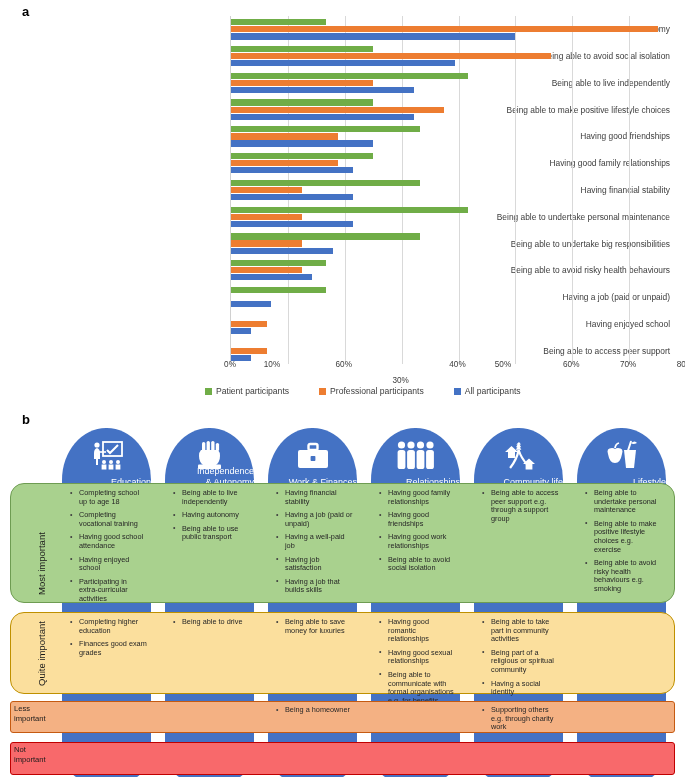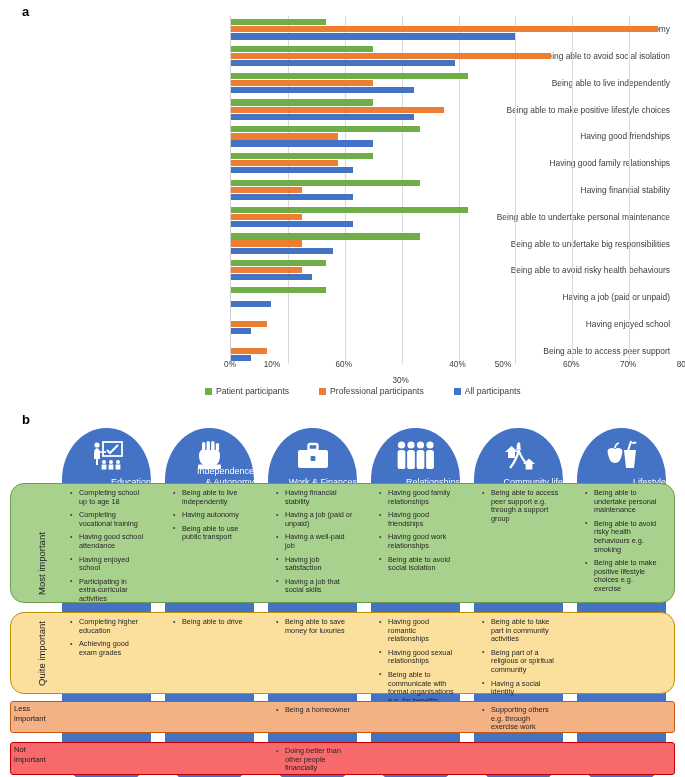--- a/index.html
+++ b/index.html
@@ -274,49 +274,49 @@
           <li>Having autonomy</li>
           <li>Being able to use public transport</li>
         </ul>
       </div>
       <div class="cell" style="left: 276px; top: 84px; width: 77px;">
         <ul>
           <li>Having financial stability</li>
           <li>Having a job (paid or unpaid)</li>
           <li>Having a well-paid job</li>
           <li>Having job satisfaction</li>
-          <li>Having a job that social skills</li>
+          <li>Having a job that builds skills</li>
         </ul>
       </div>
       <div class="cell" style="left: 379px; top: 84px; width: 77px;">
         <ul>
           <li>Having good family relationships</li>
           <li>Having good friendships</li>
           <li>Having good work relationships</li>
           <li>Being able to avoid social isolation</li>
         </ul>
       </div>
       <div class="cell" style="left: 482px; top: 84px; width: 77px;">
         <ul>
           <li>Being able to access peer support e.g. through a support group</li>
         </ul>
       </div>
       <div class="cell" style="left: 585px; top: 84px; width: 77px;">
         <ul>
           <li>Being able to undertake personal maintenance</li>
+          <li>Being able to make positive lifestyle choices e.g. exercise</li>
           <li>Being able to avoid risky health behaviours e.g. smoking</li>
-          <li>Being able to make positive lifestyle choices e.g. exercise</li>
         </ul>
       </div>
       <div class="band band-yellow" style="left: 10px; top: 207px; width: 665px; height: 82px;"></div>
       <div class="band-title vert" style="left: 36px; top: 281px;">Quite important</div>
       <div class="cell" style="left: 70px; top: 213px; width: 77px;">
         <ul>
           <li>Completing higher education</li>
-          <li>Achieving good exam grades</li>
+          <li>Finances good exam grades</li>
         </ul>
       </div>
       <div class="cell" style="left: 173px; top: 213px; width: 77px;">
         <ul>
           <li>Being able to drive</li>
         </ul>
       </div>
       <div class="cell" style="left: 276px; top: 213px; width: 77px;">
         <ul>
           <li>Being able to save money for luxuries</li>
@@ -342,27 +342,22 @@
         <div>Less</div>
         <div>important</div>
       </div>
       <div class="cell" style="left: 276px; top: 301px; width: 77px;">
         <ul>
           <li>Being a homeowner</li>
         </ul>
       </div>
       <div class="cell" style="left: 482px; top: 301px; width: 77px;">
         <ul>
-          <li>Supporting others e.g. through exercise work</li>
+          <li>Supporting others e.g. through charity work</li>
         </ul>
       </div>
       <div class="band band-red" style="left: 10px; top: 337px; width: 665px; height: 33px;"></div>
       <div class="band-title flat" style="left: 14px; top: 340px; font-size: 7.6px;">
         <div>Not</div>
         <div>important</div>
       </div>
-      <div class="cell" style="left: 276px; top: 342px; width: 77px;">
-        <ul>
-          <li>Doing better than other people financially</li>
-        </ul>
-      </div>
     </div>
 </div>
 
 </body></html>

